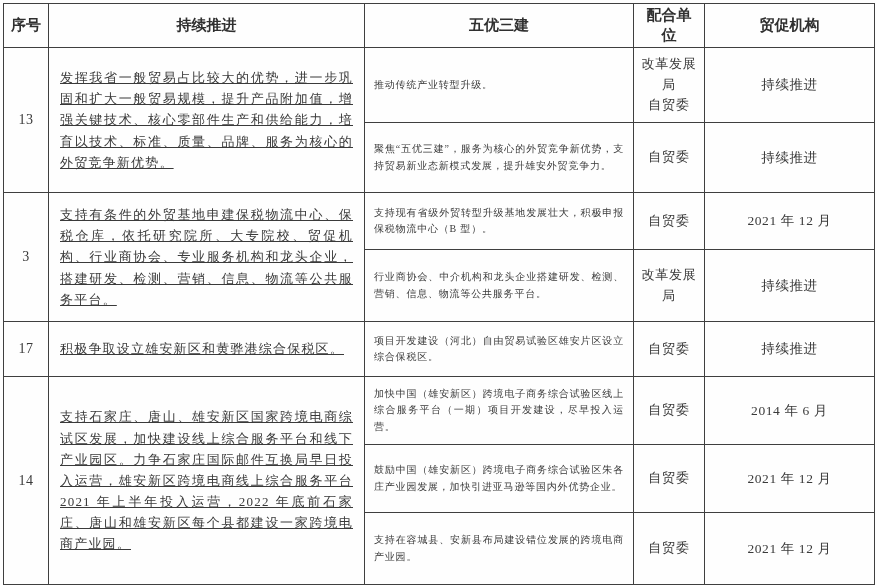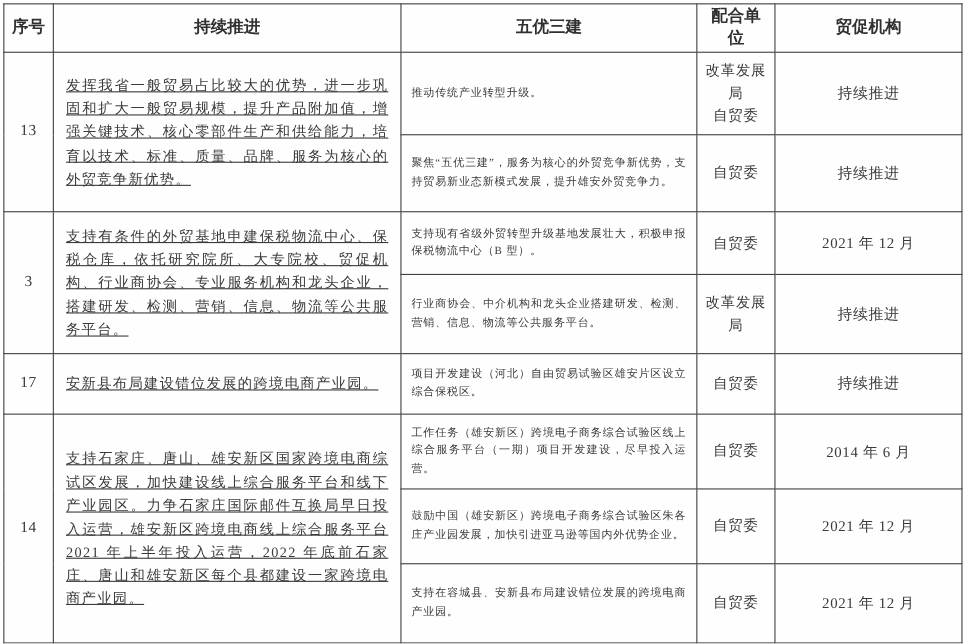--- a/index.html
+++ b/index.html
@@ -122,30 +122,30 @@
       <td class="deadline">2021 年 12 月</td>
     </tr>
     <tr style="height:72px">
       <td class="measure">行业商协会、中介机构和龙头企业搭建研发、检测、营销、信息、物流等公共服务平台。</td>
       <td class="unit">改革发展局</td>
       <td class="deadline">持续推进</td>
     </tr>
 
     <tr style="height:55px">
       <td class="num">17</td>
-      <td class="task">安新县布局建设错位发展的跨境电商产业园。</td>
+      <td class="task">积极争取设立雄安新区和黄骅港综合保税区。</td>
       <td class="measure">项目开发建设（河北）自由贸易试验区雄安片区设立综合保税区。</td>
       <td class="unit">自贸委</td>
       <td class="deadline">持续推进</td>
     </tr>
 
     <tr style="height:68px">
       <td class="num" rowspan="3">14</td>
       <td class="task" rowspan="3">支持石家庄、唐山、雄安新区国家跨境电商综试区发展，加快建设线上综合服务平台和线下产业园区。力争石家庄国际邮件互换局早日投入运营，雄安新区跨境电商线上综合服务平台 2021 年上半年投入运营，2022 年底前石家庄、唐山和雄安新区每个县都建设一家跨境电商产业园。</td>
-      <td class="measure">工作任务（雄安新区）跨境电子商务综合试验区线上综合服务平台（一期）项目开发建设，尽早投入运营。</td>
+      <td class="measure">加快中国（雄安新区）跨境电子商务综合试验区线上综合服务平台（一期）项目开发建设，尽早投入运营。</td>
       <td class="unit">自贸委</td>
       <td class="deadline">2014 年 6 月</td>
     </tr>
     <tr style="height:68px">
       <td class="measure">鼓励中国（雄安新区）跨境电子商务综合试验区朱各庄产业园发展，加快引进亚马逊等国内外优势企业。</td>
       <td class="unit">自贸委</td>
       <td class="deadline">2021 年 12 月</td>
     </tr>
     <tr style="height:72px">
       <td class="measure">支持在容城县、安新县布局建设错位发展的跨境电商产业园。</td>

